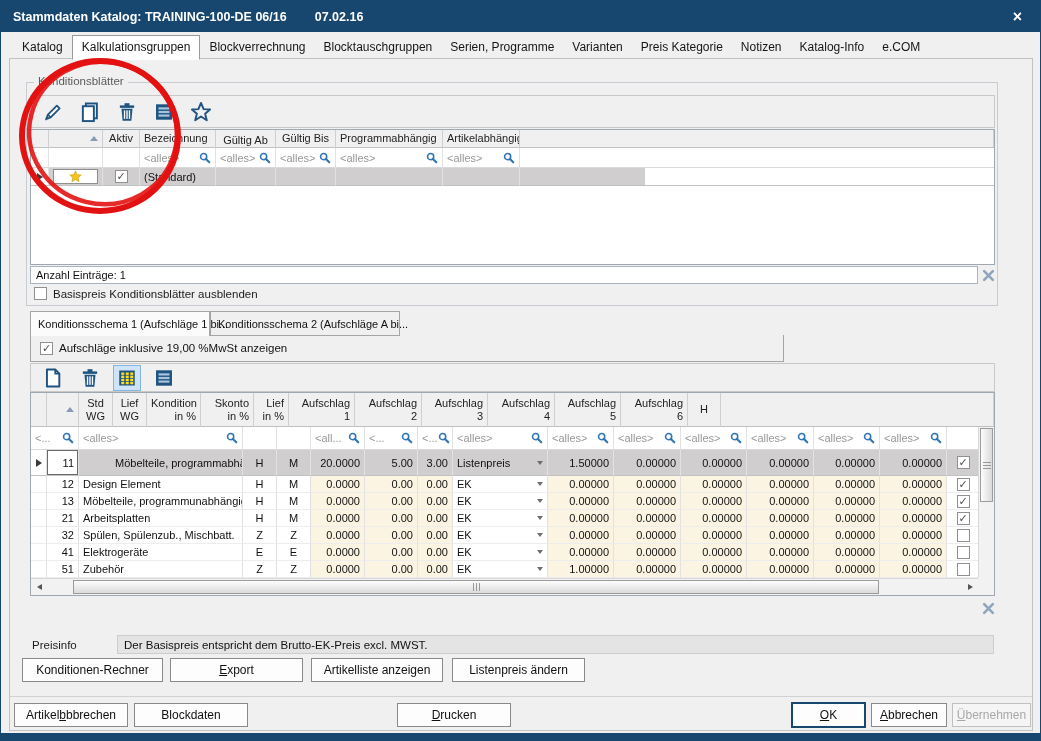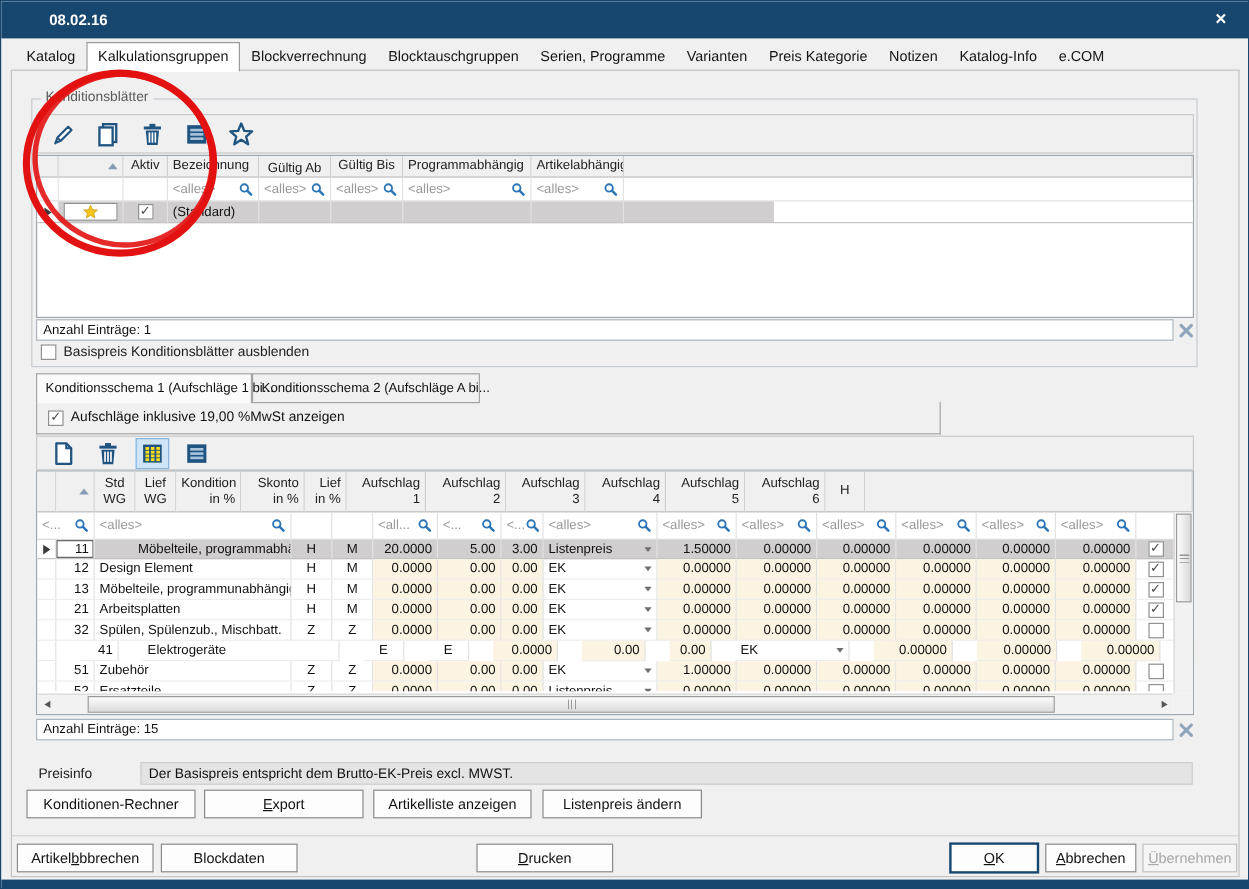--- a/index.html
+++ b/index.html
@@ -62,21 +62,22 @@
   .preislabel{position:absolute;left:22px;top:580px;font-size:11.5px;color:#1c1c1c}
   .preisfield{position:absolute;left:107px;top:576px;width:877px;height:19px;background:#e4e4e4;border:1px solid #cdcdcd;font-size:11.5px;display:flex;align-items:center;padding:0 6px}
   .annot{position:absolute;left:12px;top:46px;z-index:60;pointer-events:none}
   .icon{display:inline-flex;line-height:0}
 </style>
 </head>
 <body>
 
 <div class="window">
   <div class="titlebar">
-    <span class="win-date">08.02.16</span>
+    <span>Stammdaten Katalog: TRAINING-100-DE  06/16</span>
+    <span class="win-date">07.02.16</span>
     <span class="closebtn">×</span>
   </div>
 
   <div class="tabstrip" id="tabs">
       <div class="tab">Katalog</div>
       <div class="tab active">Kalkulationsgruppen</div>
       <div class="tab">Blockverrechnung</div>
       <div class="tab">Blocktauschgruppen</div>
       <div class="tab">Serien, Programme</div>
       <div class="tab">Varianten</div>
@@ -438,21 +439,21 @@
               <span class="icon">
                 <svg viewBox="0 0 14 14" width="12" height="12">
                   <circle cx="5.4" cy="5.4" r="3.6" fill="none" stroke="#2E75B6" stroke-width="1.8"></circle>
                   <path d="M8.1 8.1 12 12" stroke="#2E75B6" stroke-width="2.4" stroke-linecap="round"></path>
                 </svg>
               </span>
             </div>
             <div class="cell" style="width: 33px;"></div>
             <div class="cell fill" style="width: 0px;"></div>
           </div>
-          <div class="row drow sel" style="height: 16px; text-align: right;">
+          <div class="row drow sel" style="height: 26px; text-align: right;">
             <div class="cell ctr wht" style="width: 16px;">
               <span class="tri"></span>
             </div>
             <div class="cell num wht" style="width: 32px; box-shadow: rgb(106, 106, 106) 0px 0px 0px 1px inset;">
               <span>11</span>
             </div>
             <div class="cell" style="width: 164px; padding-left: 36px;">
               <span>Möbelteile, programmabhängig</span>
             </div>
             <div class="cell ctr" style="width: 34px;">
@@ -685,21 +686,21 @@
             <div class="cell num cream" style="width: 66px;">
               <span>0.00000</span>
             </div>
             <div class="cell num cream" style="width: 67px;">
               <span>0.00000</span>
             </div>
             <div class="cell ctr" style="width: 33px;">
               <span class="cb"></span>
             </div>
           </div>
-          <div class="row drow" style="height: 17px; gap: 20px;">
+          <div class="row drow" style="height: 17px;">
             <div class="cell ctr wht" style="width: 16px;"></div>
             <div class="cell num" style="width: 32px;">
               <span>41</span>
             </div>
             <div class="cell" style="width: 164px;">
               <span>Elektrogeräte</span>
             </div>
             <div class="cell ctr" style="width: 34px;">
               <span>E</span>
             </div>
@@ -856,23 +857,20 @@
               <div class="hgrip"></div>
             </div>
           </div>
         <div class="harrow">
             <div class="tr"></div>
           </div>
       </div>
       <div class="scorner"></div>
     </div>
 
-    <div class="statusbar" style="left:20px;top:540px;width:948px">
-      <span>Anzahl Einträge: 15</span>
-    </div>
     <span class="clearx" style="left:970px;top:541px">
       <svg width="13" height="13" viewBox="0 0 12 12">
           <path d="M2 2 10 10M10 2 2 10" stroke="#8FA5BE" stroke-width="2.4" stroke-linecap="round"></path>
         </svg>
     </span>
 
     <span class="preislabel">Preisinfo</span>
     <div class="preisfield">
       <span>Der Basispreis entspricht dem Brutto-EK-Preis excl. MWST.</span>
     </div>

